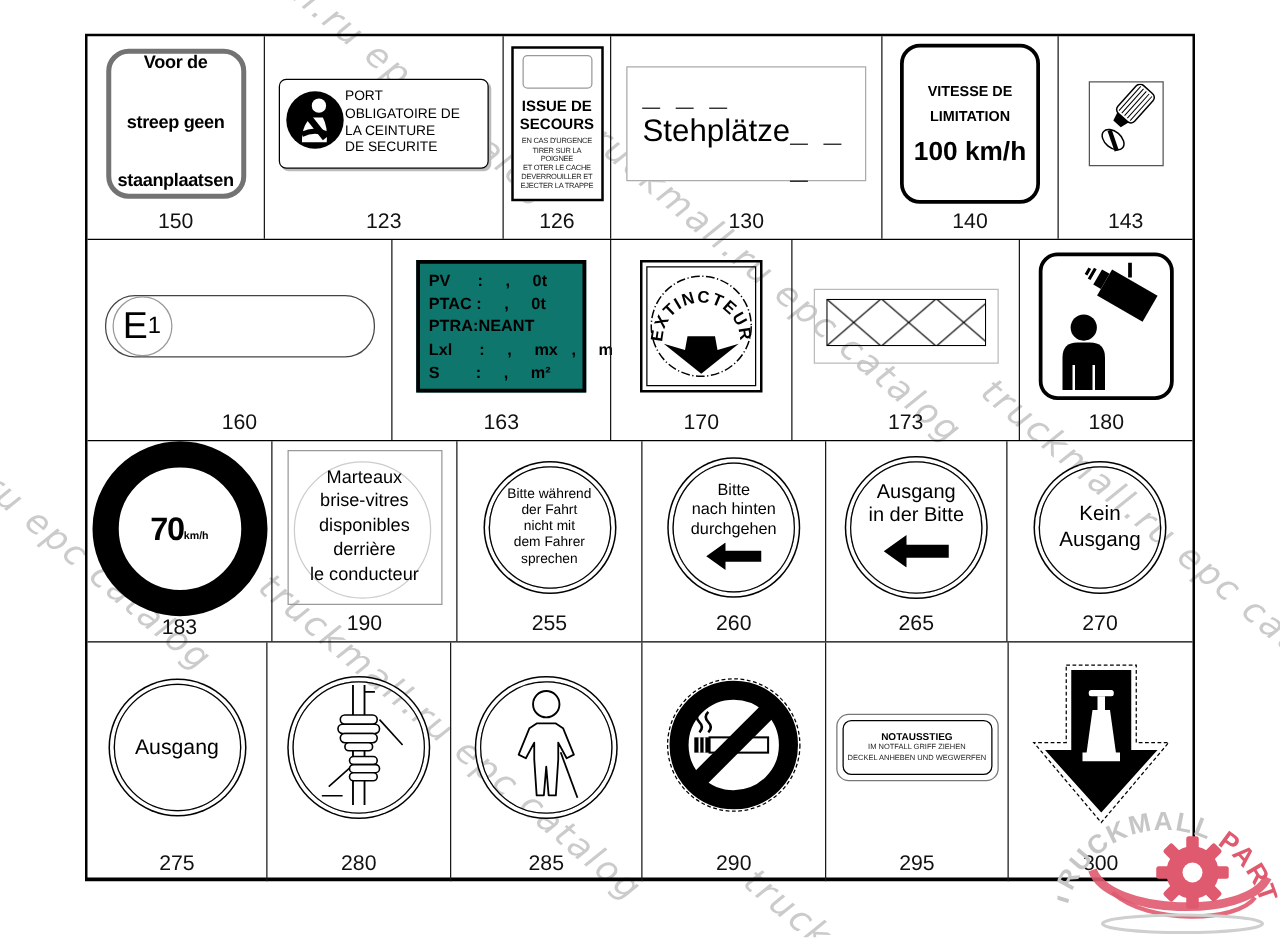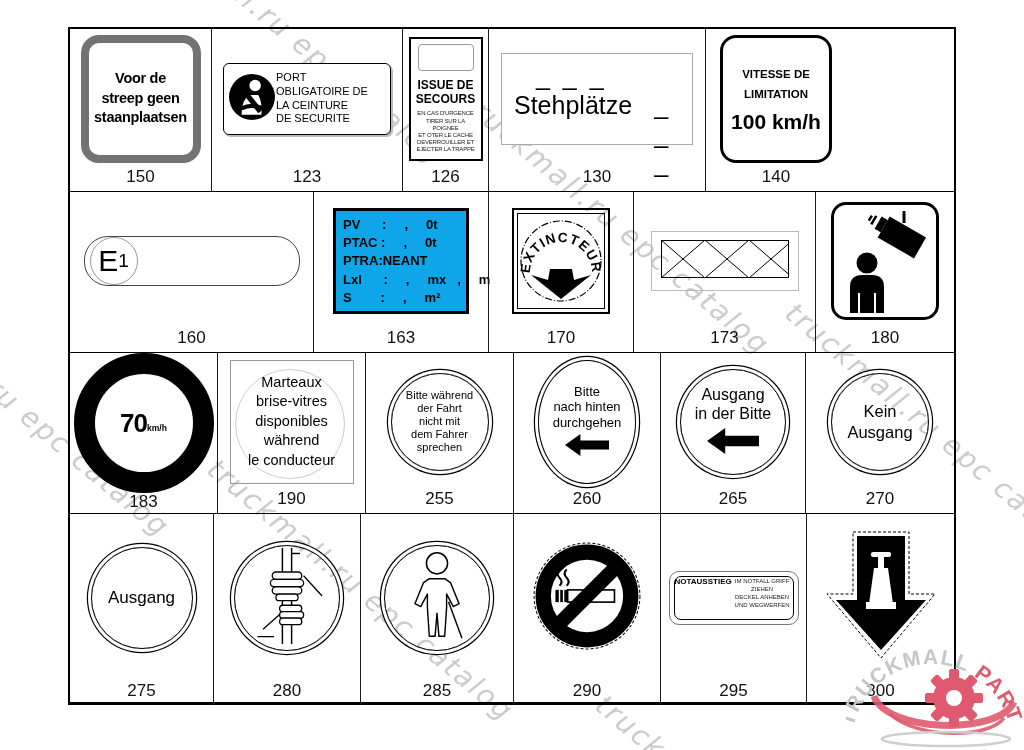--- a/index.html
+++ b/index.html
@@ -20,49 +20,49 @@
         border:2px solid #000;border-bottom-width:3px;box-sizing:border-box;z-index:2;}
   .row{display:flex;}
   .row2,.row3,.row4{border-top:1px solid #000;}
   .row1{height:162px;} .row2{height:160px;} .row3{height:160px;} .row4{height:191px;}
   .cell{box-sizing:border-box;border-left:1px solid #1a1a1a;display:flex;flex-direction:column;
         align-items:center;height:100%;}
   .cell.first{border-left:none;}
   .sign{flex:1;display:flex;align-items:center;justify-content:center;width:100%;}
   .num{font-size:17px;line-height:1;padding-bottom:6px;color:#111;}
   
-  .s120{width:104px;height:112px;border:8px solid #737373;border-radius:18px;display:flex;
+  .s120{width:104px;height:112px;border:4px solid #737373;border-radius:18px;display:flex;
         flex-direction:column;justify-content:center;text-align:center;font-weight:bold;
-        font-size:14.5px;letter-spacing:-0.3px;line-height:1.35;}
+        font-size:14.5px;letter-spacing:-0.3px;line-height:1.35;gap:28px;}
   .s123{width:158px;height:62px;border:1px solid #000;border-radius:6px;display:flex;
         align-items:center;padding:4px;box-shadow:2px 2px 0 #bbb;background:#fff;}
   .s123 .txt{flex:1;text-align:left;font-size:11px;line-height:1.25;}
   .s126{width:74px;height:124px;border:2px solid #000;box-sizing:border-box;display:flex;
         flex-direction:column;align-items:center;padding:5px 3px;background:#fff;}
   .s126 .win{width:54px;height:32px;border:1px solid #999;border-radius:4px;margin-bottom:7px;}
   .s126 .t{font-weight:bold;font-size:12px;line-height:1.2;}
   .s126 .sm{margin-top:4px;font-size:6px;line-height:1.2;text-align:center;color:#222;
             letter-spacing:-0.2px;}
   .s130{width:192px;height:92px;border:1px solid #aaa;box-sizing:border-box;display:flex;
         flex-direction:column;justify-content:space-around;padding:8px 12px;background:#fff;}
   .s130 .r{display:flex;justify-content:space-between;align-items:baseline;font-size:25px;}
-  .s130 .bl{letter-spacing:3px;font-weight:normal;margin-left:22px;}
+  .s130 .bl{letter-spacing:3px;font-weight:bold;}
   .s140{width:106px;height:122px;border:3px solid #000;border-radius:16px;display:flex;
         flex-direction:column;justify-content:center;text-align:center;}
   .s140 .l{font-weight:bold;font-size:11.5px;margin:4px 0;}
   .s140 .big{font-weight:bold;font-size:21px;margin-top:6px;}
   .s143{width:58px;height:66px;border:1px solid #555;display:flex;align-items:center;
         justify-content:center;background:#fff;}
   .s160{width:214px;height:48px;border:1.5px solid #444;border-radius:24px;display:flex;
         align-items:center;}
   .s160 .ecirc{width:46px;height:46px;border:1px solid #999;border-radius:50%;margin-left:5px;
         display:flex;align-items:center;justify-content:center;}
   .s160 .E{font-size:30px;} .s160 .sub{font-size:19px;}
   .s163{width:136px;height:106px;border:3px solid #000;box-sizing:border-box;padding:5px 7px;
-        font-weight:bold;font-size:13px;line-height:1.42;background:#0ea5e9;}
+        font-weight:bold;font-size:13px;line-height:1.42;background:#0f766e;}
   .s163 div{white-space:pre;}
   .s170o{width:98px;height:106px;border:2px solid #000;box-sizing:border-box;padding:3px;}
   .s170i{width:100%;height:100%;border:1px solid #000;box-sizing:border-box;display:flex;
          align-items:center;justify-content:center;}
   .s173o{width:146px;height:58px;border:1px solid #bbb;display:flex;align-items:center;
          justify-content:center;}
   .s180{width:102px;height:112px;border:3px solid #000;border-radius:15px;display:flex;
         align-items:flex-end;justify-content:center;overflow:hidden;}
   .s183{width:98px;height:98px;border:21px solid #000;border-radius:50%;display:flex;
         align-items:center;justify-content:center;box-sizing:content-box;background:#fff;}
@@ -72,29 +72,29 @@
         flex-direction:column;justify-content:center;text-align:center;font-size:14.5px;
         line-height:1.35;}
   .s190 .ghost{position:absolute;left:4px;top:8px;width:108px;height:108px;border:1px solid #ccc;
         border-radius:50%;}
   .s190 div{position:relative;}
   .circ{border:1.2px solid #000;border-radius:50%;
         box-shadow:0 0 0 3px #fff,0 0 0 4.2px #000;
         display:flex;flex-direction:column;align-items:center;justify-content:center;
         text-align:center;box-sizing:border-box;}
   .c255{width:98px;height:98px;font-size:11px;line-height:1.2;}
-  .c260{width:98px;height:124px;font-size:13px;line-height:1.2;}
+  .c260{width:98px;height:104px;font-size:13px;line-height:1.2;}
   .c265{width:106px;height:106px;font-size:16px;line-height:1.2;}
   .c270{width:98px;height:98px;font-size:16.5px;line-height:1.25;}
   .c275{width:102px;height:102px;font-size:17px;}
   .c280,.c285{width:106px;height:106px;}
   .s295{width:128px;height:52px;border:1px solid #777;border-radius:10px;display:flex;
         align-items:center;justify-content:center;background:#fff;}
   .s295 .inner{width:118px;height:42px;border:1px solid #000;border-radius:7px;display:flex;
-        flex-direction:row;justify-content:center;text-align:center;}
+        flex-direction:column;justify-content:center;text-align:center;}
   .s295 .t{font-weight:bold;font-size:8px;}
   .s295 .sm{font-size:6px;line-height:1.35;color:#222;}
   
   .logo{position:absolute;left:846px;top:638px;z-index:5;}
 </style>
 </head>
 <body>
 
 <div class="page">
 
@@ -180,20 +180,40 @@
         <div class="sign">
           <div class="s140">
             <div class="l">VITESSE DE</div>
             <div class="l">LIMITATION</div>
             <div class="big">100 km/h</div>
           </div>
         </div>
         <div class="num">140</div>
       </div>
 
+      <div class="cell" style="width:108px">
+        <div class="sign">
+          <div class="s143">
+            <span>
+              <svg width="50" height="58" viewBox="0 0 50 58">
+                <g transform="rotate(42 25 24)">
+                  <rect x="16" y="-2" width="18" height="30" rx="4" fill="#fff" stroke="#000" stroke-width="1.2"></rect>
+                  <path d="M19 0 V26 M22 0 V26 M25 0 V26 M28 0 V26 M31 0 V26" stroke="#000" stroke-width="0.8"></path>
+                  <path d="M19 28 h12 l-2 7 h-8 Z" fill="#000"></path>
+                </g>
+                <g transform="rotate(40 16 46)">
+                  <ellipse cx="14" cy="46" rx="10" ry="6.5" fill="#fff" stroke="#000" stroke-width="1.2"></ellipse>
+                  <path d="M7 42 L22 51" stroke="#000" stroke-width="3.5"></path>
+                </g>
+              </svg>
+            </span>
+          </div>
+        </div>
+        <div class="num">143</div>
+      </div>
     </div>
 
     <div class="row row2">
 
       <div class="cell first" style="width:243px">
         <div class="sign">
           <div class="s160">
             <div class="ecirc">
               <span class="E">E</span>
               <span class="sub">1</span>
@@ -288,21 +308,21 @@
         <div class="num">183</div>
       </div>
 
       <div class="cell" style="width:148px">
         <div class="sign">
           <div class="s190">
             <div class="ghost"></div>
             <div>Marteaux</div>
             <div>brise-vitres</div>
             <div>disponibles</div>
-            <div>während</div>
+            <div>derrière</div>
             <div>le conducteur</div>
           </div>
         </div>
         <div class="num">190</div>
       </div>
 
       <div class="cell" style="width:148px">
         <div class="sign">
           <div class="circ c255">
             <div>Bitte während</div>

